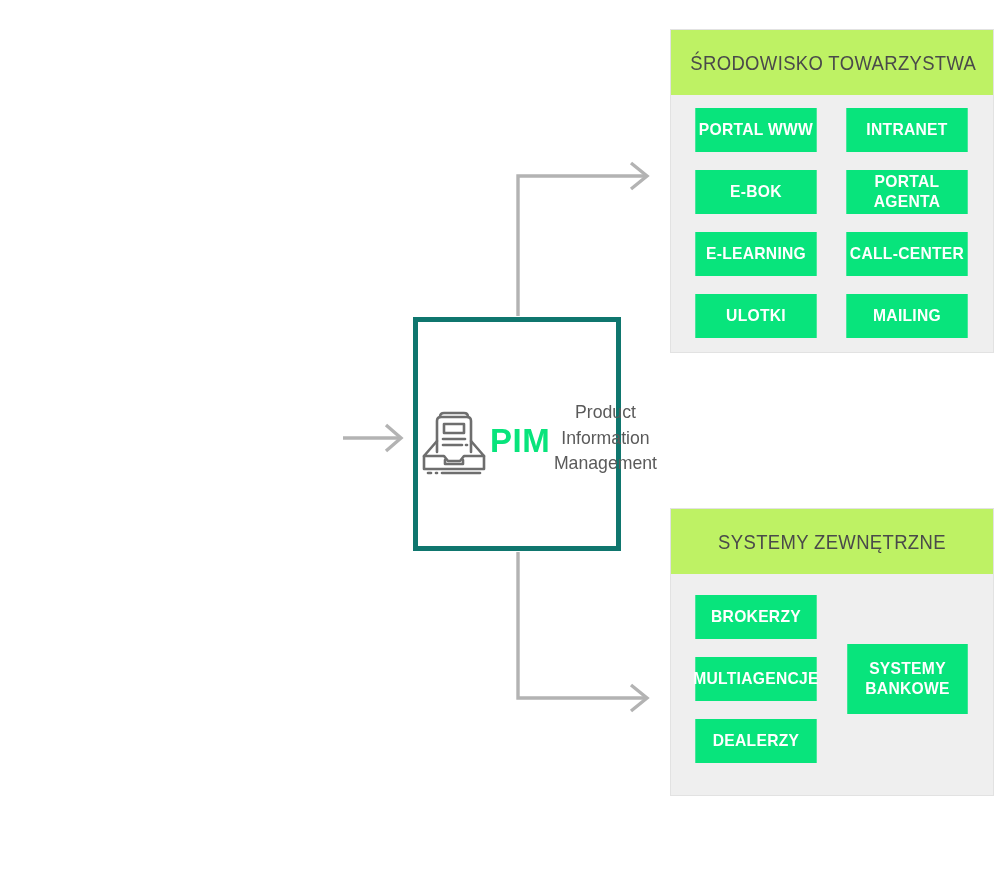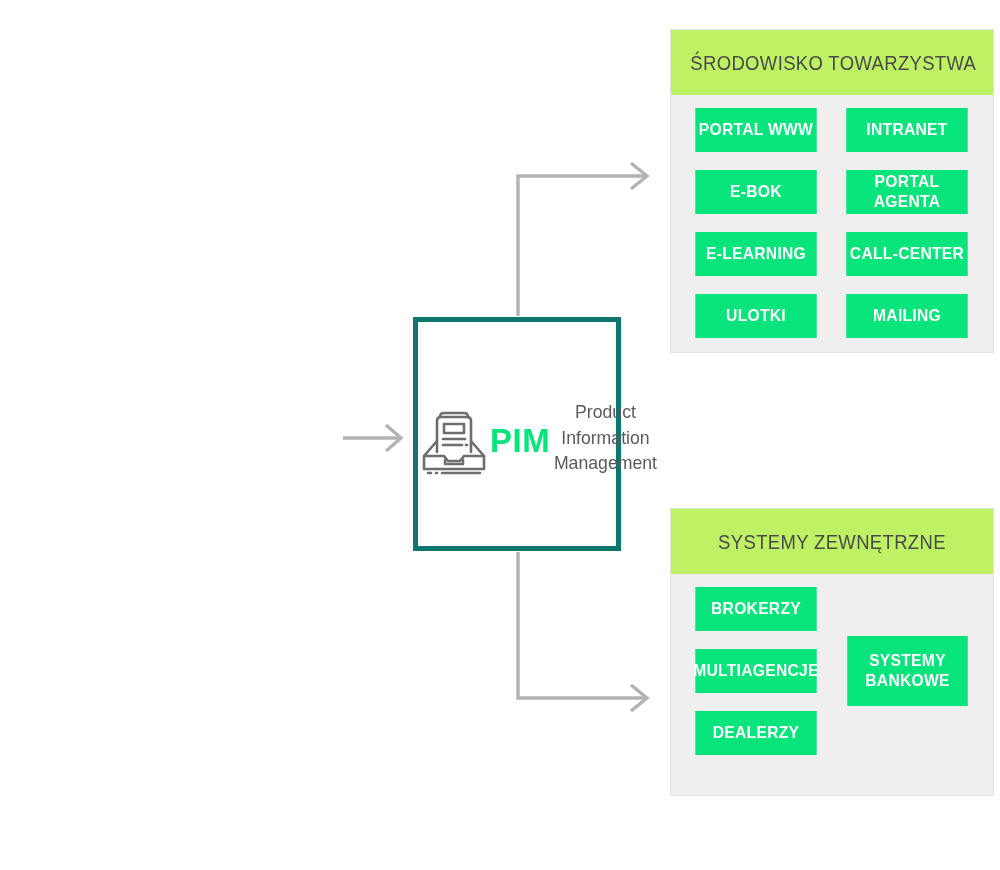--- a/index.html
+++ b/index.html
@@ -117,21 +117,21 @@
   #panel-env { left: 670px; top: 29px; width: 324px; height: 324px; }
   #panel-env .panel-header { height: 65px; }
   #panel-env .panel-body { height: 259px; }
   #panel-env .chip { width: 132px; height: 44px; }
   #panel-env .chip.col-a { left: 19px; }
   #panel-env .chip.col-b { left: 170px; }
 
   
   #panel-ext { left: 670px; top: 508px; width: 324px; height: 288px; }
   #panel-ext .panel-header { height: 65px; justify-content: flex-end; }
-  #panel-ext .panel-body { height: 223px; }
+  #panel-ext .panel-body { height: 223px; margin-top: 8px; }
   #panel-ext .chip.narrow { left: 19px; width: 132px; height: 44px; }
   #panel-ext .chip.wide { left: 171px; width: 131px; height: 70px; }
 
   
   .connector {
     position: absolute;
     left: 0; top: 0;
     width: 1000px; height: 870px;
     pointer-events: none;
   }

